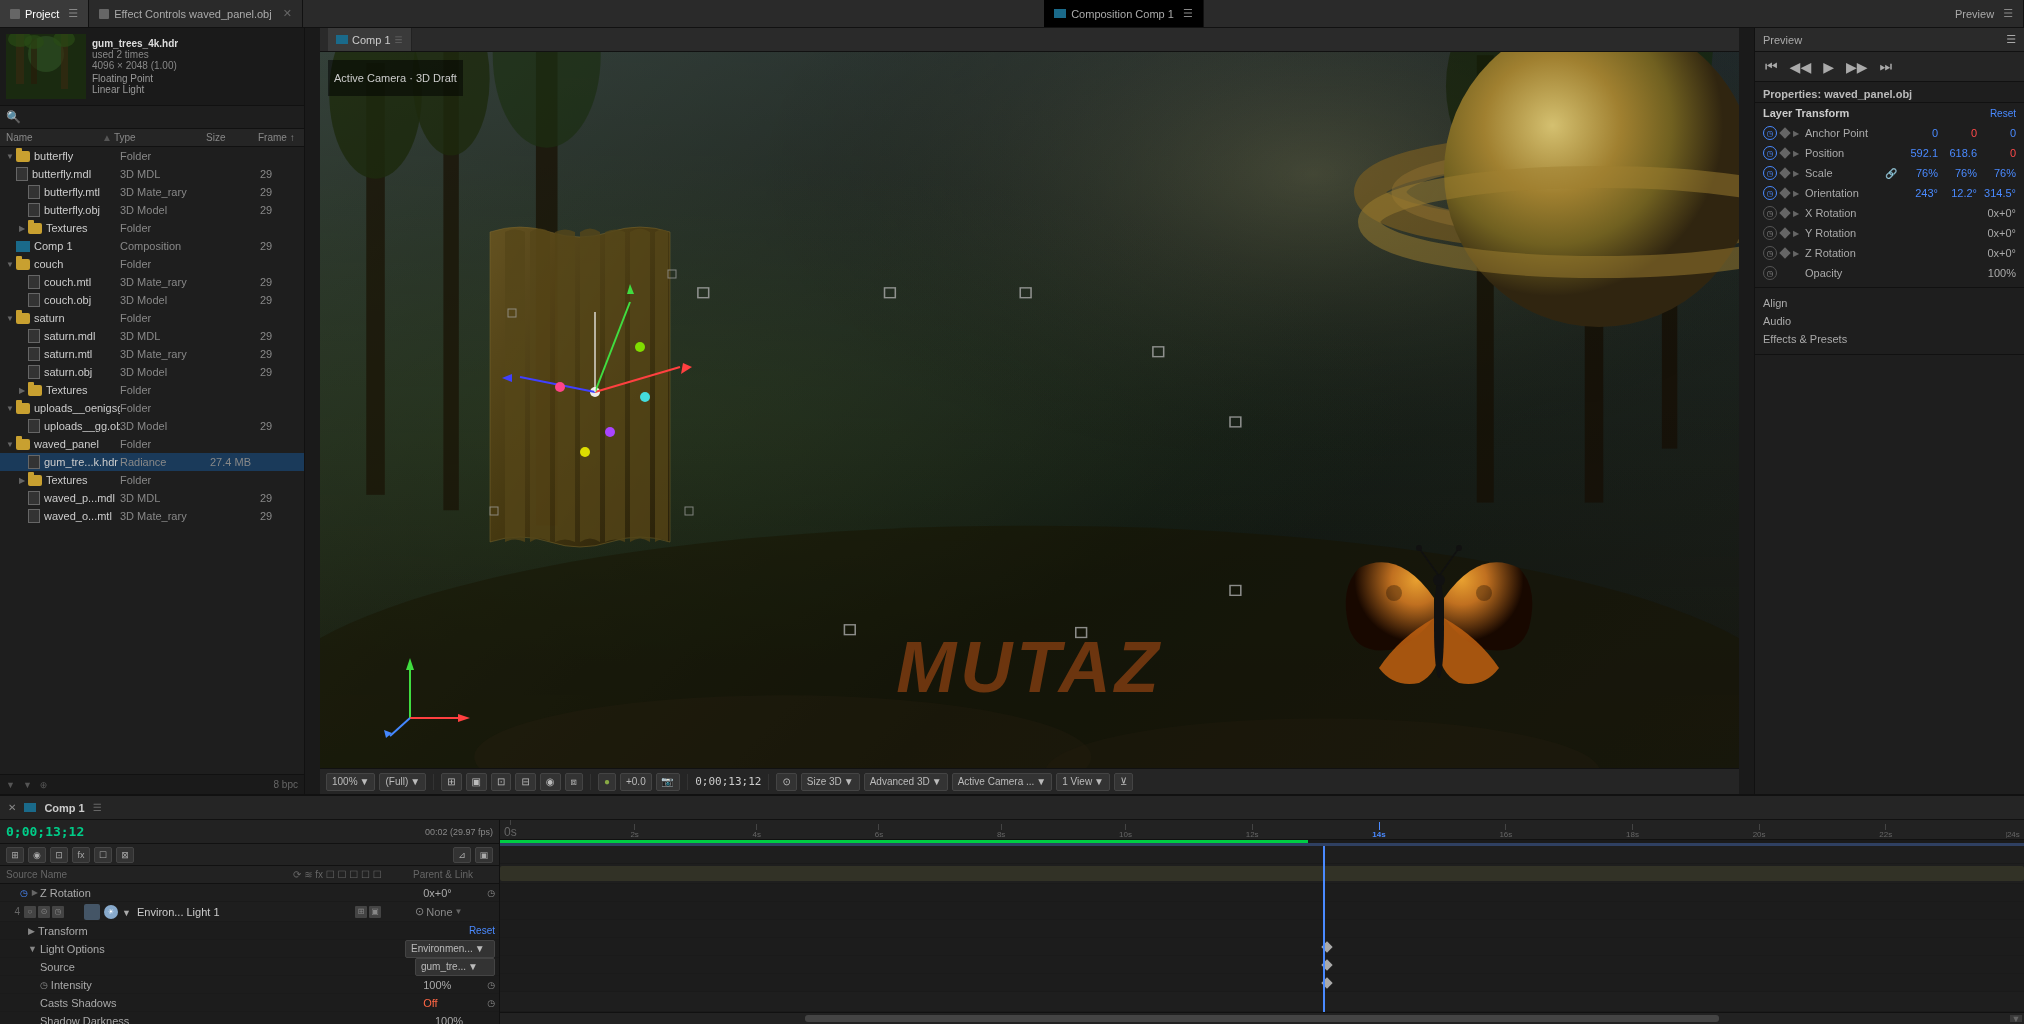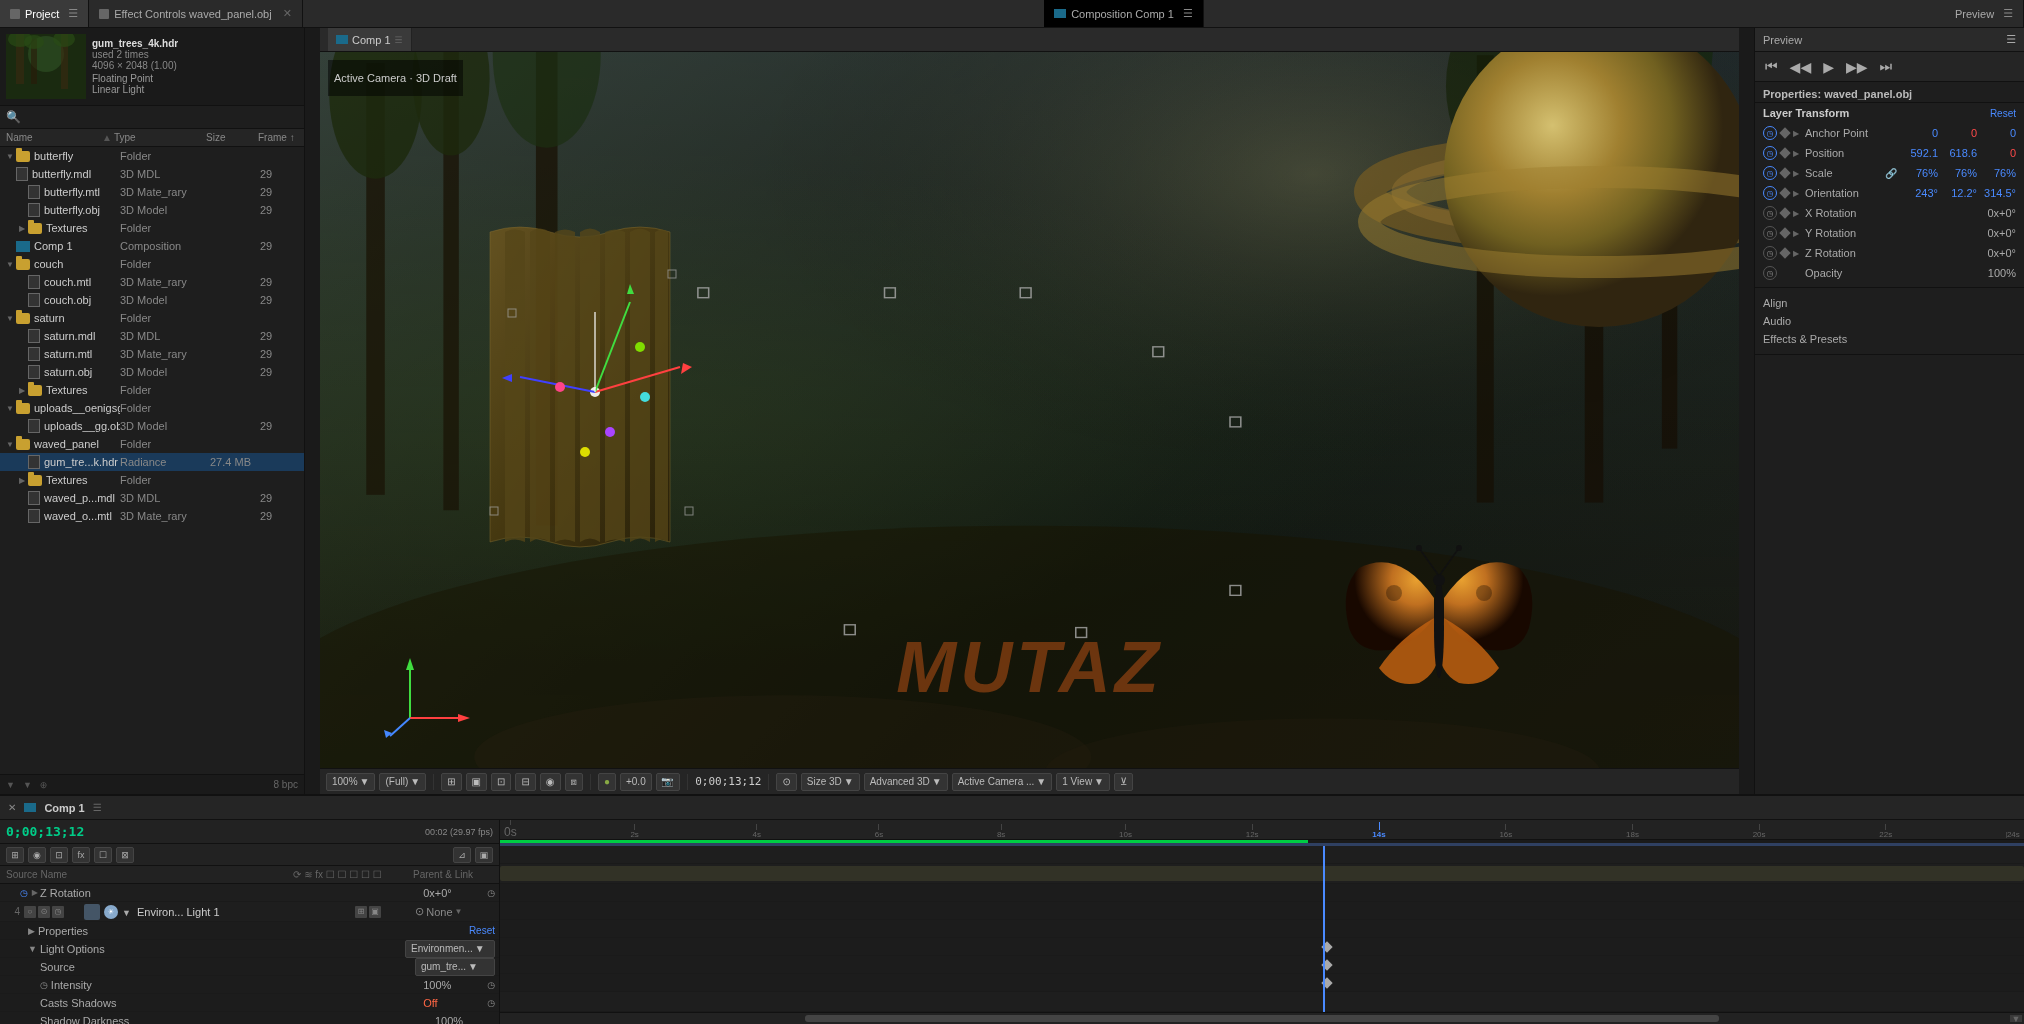--- a/index.html
+++ b/index.html
@@ -1364,21 +1364,21 @@
           </div>
           <div class="tl-parent-link">
             <span>⊙</span>
             <span style="font-size:11px;color:#888;">None</span>
             <span style="font-size:8px;color:#666;">▼</span>
           </div>
         </div>
 
         <div style="display:flex;align-items:center;height:18px;padding:0 4px 0 28px;border-bottom:1px solid #1a1a1a;background:#1c1c1c;">
           <span style="color:#888;font-size:9px;margin-right:3px;">▶</span>
-          <span style="color:#aaa;font-size:11px;flex:1;">Properties</span>
+          <span style="color:#aaa;font-size:11px;flex:1;">Transform</span>
           <span class="tl-reset-btn">Reset</span>
         </div>
 
         <div style="display:flex;align-items:center;height:18px;padding:0 4px 0 28px;border-bottom:1px solid #1a1a1a;background:#1c1c1c;">
           <span style="color:#888;font-size:9px;margin-right:3px;">▼</span>
           <span style="color:#aaa;font-size:11px;flex:1;">Light Options</span>
           <div class="vt-dropdown" style="width:90px;font-size:10px;">
             <span>Environmen...</span>
             <span>▼</span>
           </div>

